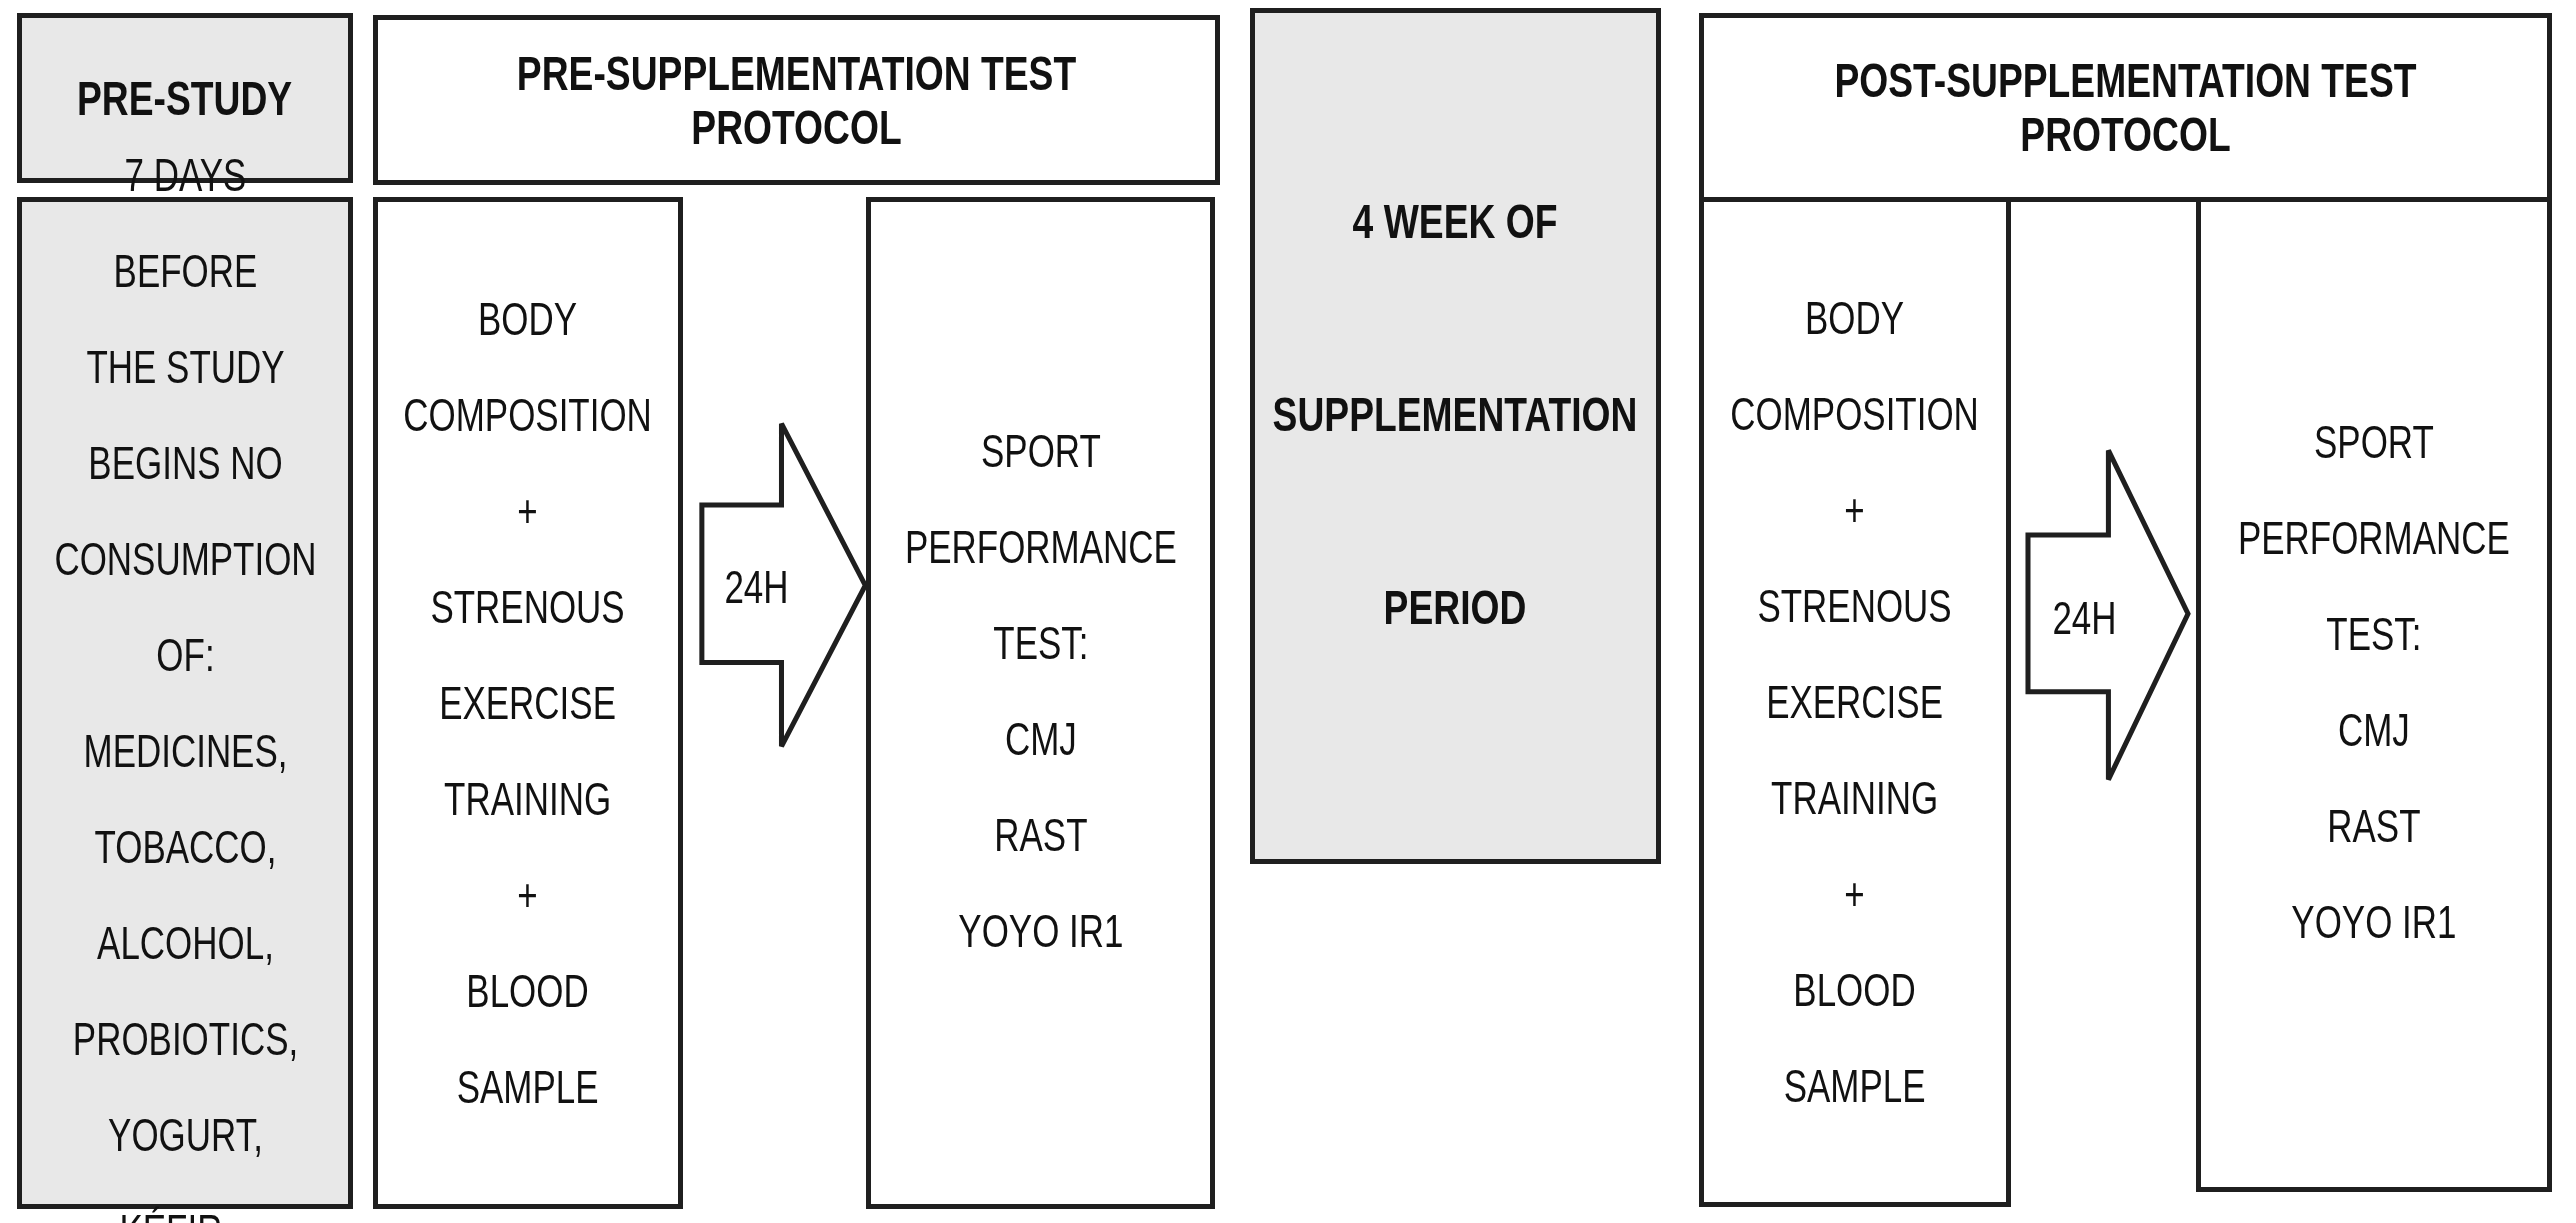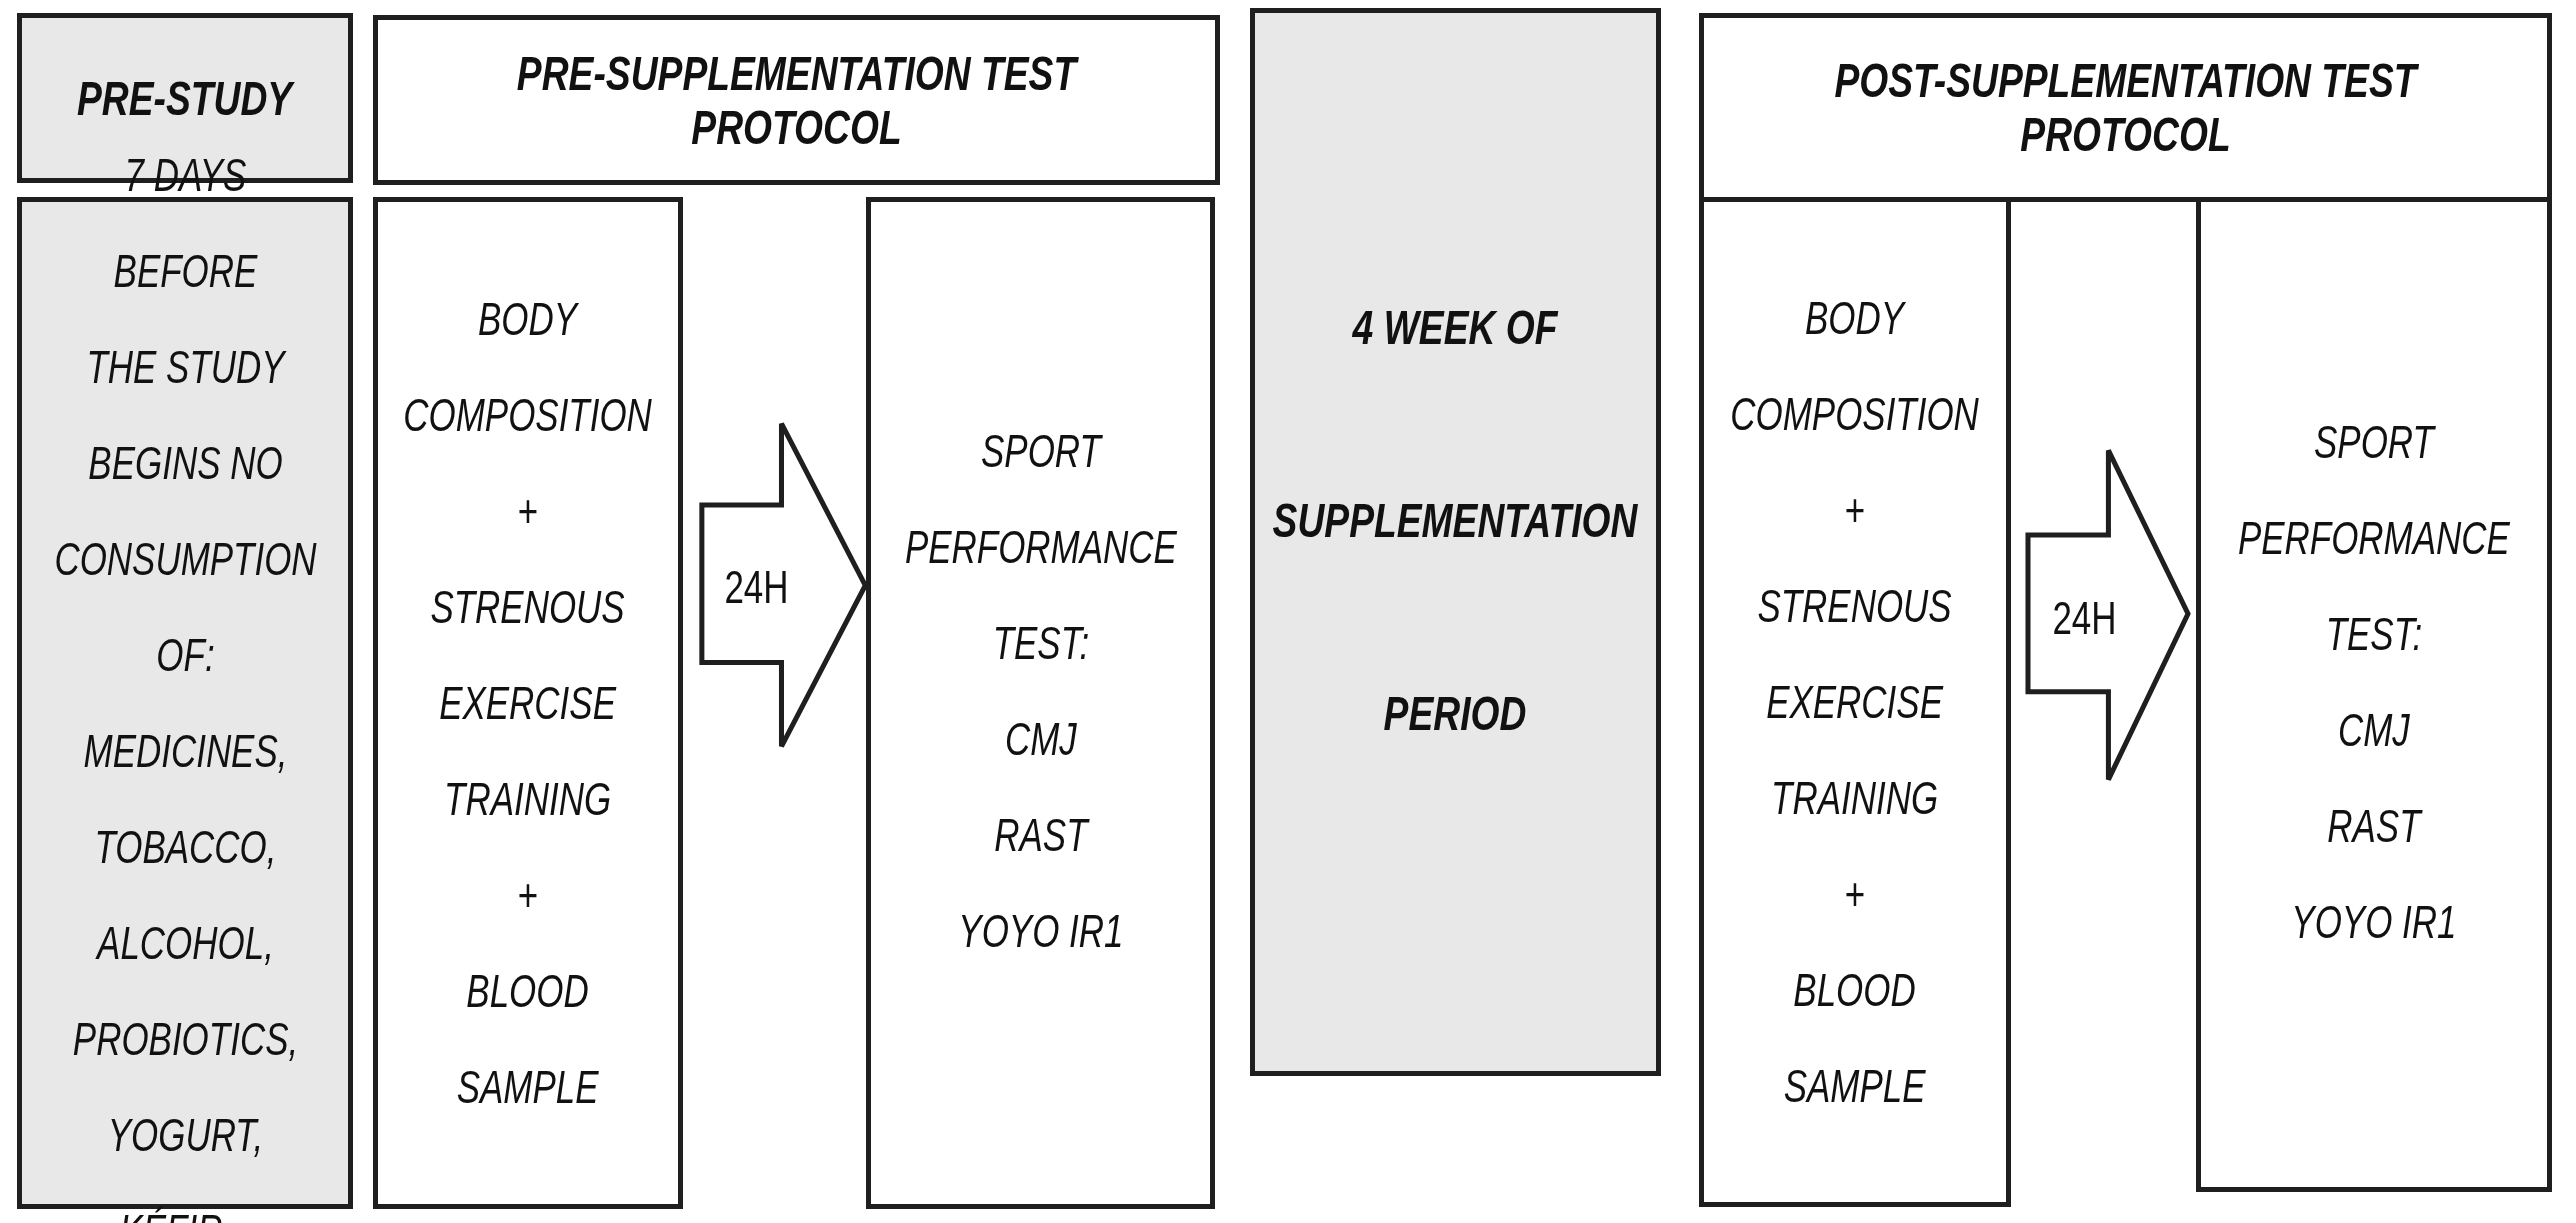--- a/index.html
+++ b/index.html
@@ -12,21 +12,20 @@
     overflow:hidden;
   }
   .box{
     position:absolute;
     box-sizing:border-box;
     background:#ffffff;
     border:5.9px solid #1f1f1f;
     display:flex;
     align-items:center;
     justify-content:center;
-    font-style:italic;
   }
   .gray{background:#e8e8e8;}
   
   .t{
     text-align:center;
     transform:scaleX(0.76);
     white-space:pre-line;
   }
   .hdr{font-size:49px;font-weight:bold;line-height:54px;}
   .body-txt{font-size:46px;line-height:96px;}
@@ -86,21 +85,21 @@
 
   <div class="box" style="left:866px;top:197px;width:349px;height:1012px">
     <div class="t body-txt pad-sport">SPORT
 PERFORMANCE
 TEST:
 CMJ
 RAST
 YOYO IR1</div>
   </div>
 
-  <div class="box gray" style="left:1250px;top:8.4px;width:411px;height:1068px">
+  <div class="box gray" style="left:1250px;top:8.4px;width:411px;height:856px">
     <div class="t mid-txt pad-mid">4 WEEK OF
 SUPPLEMENTATION
 PERIOD</div>
   </div>
 
   <div class="box" style="left:1699px;top:12.6px;width:853px;height:189px">
     <div class="t hdr">POST-SUPPLEMENTATION TEST PROTOCOL</div>
   </div>
 
   <div class="box" style="left:1699px;top:197px;width:312px;height:1010px">

